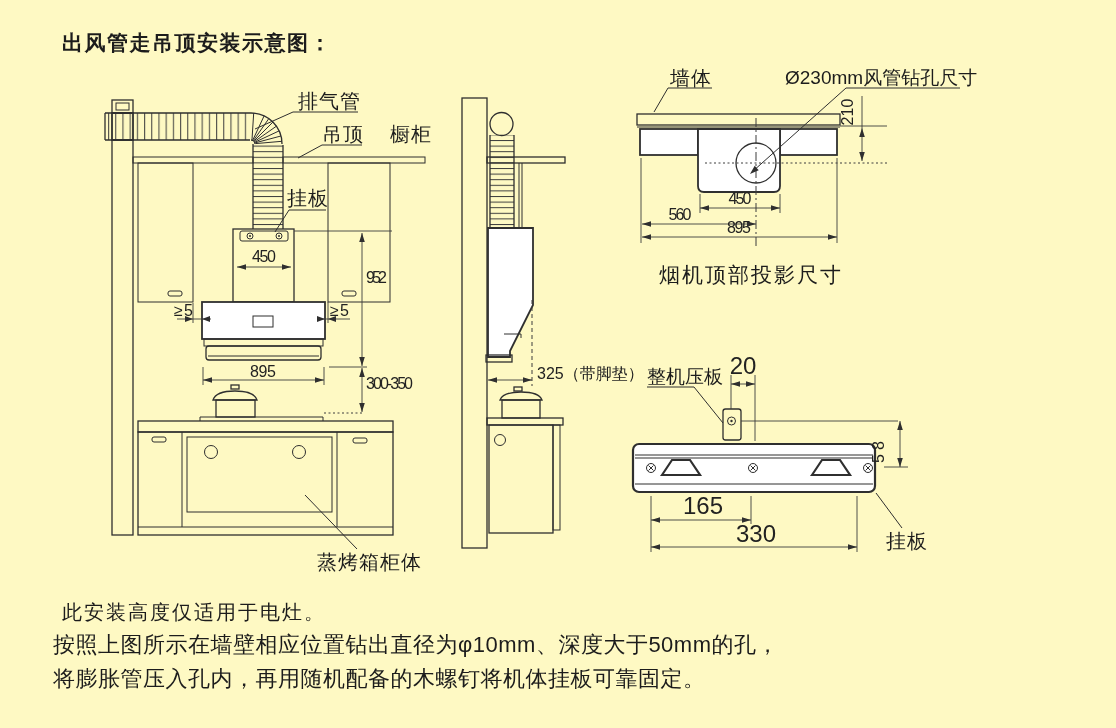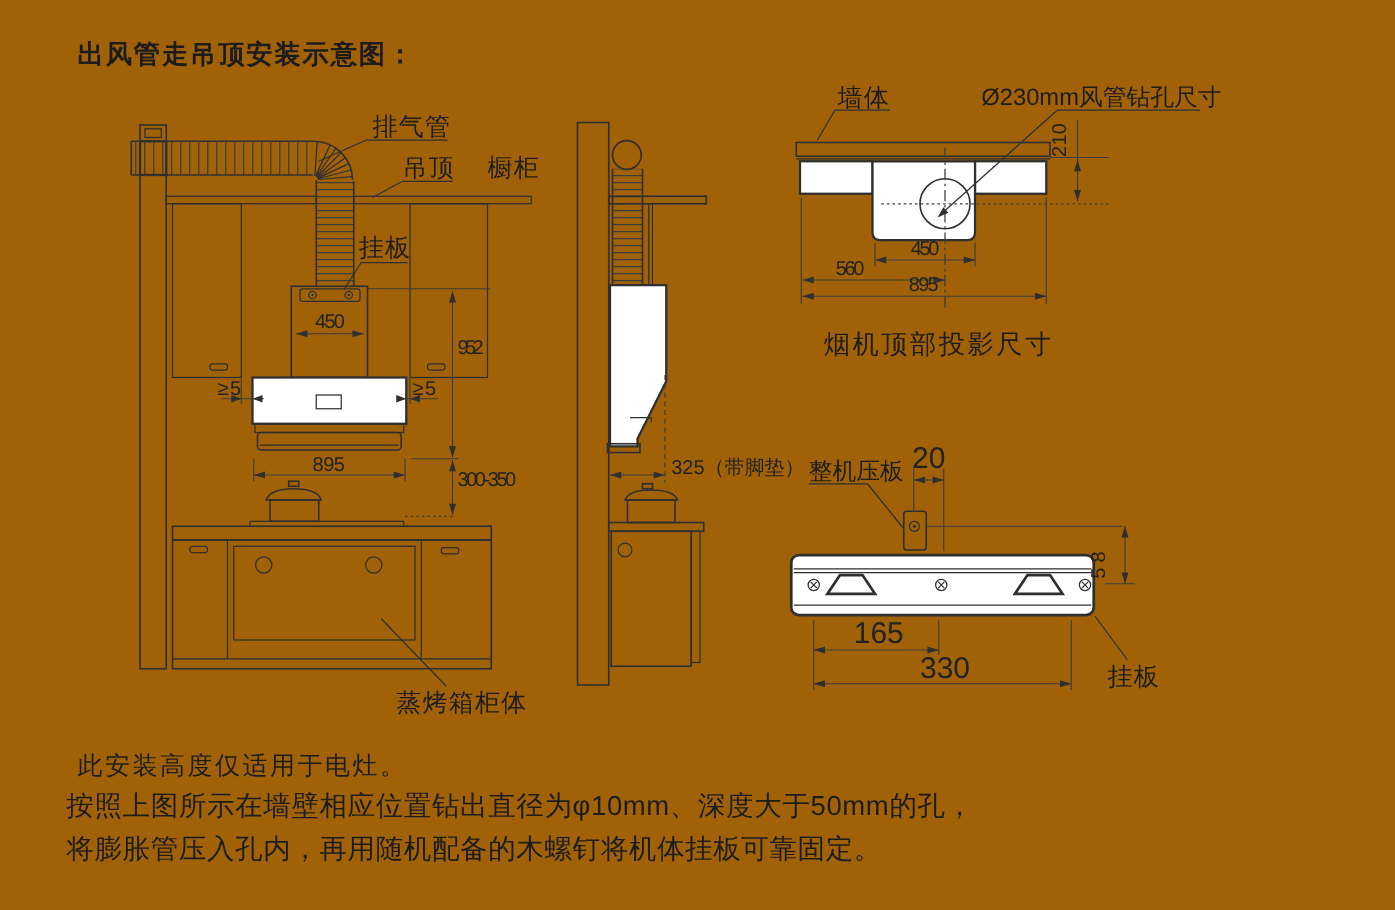--- a/index.html
+++ b/index.html
@@ -1,16 +1,16 @@
 <!DOCTYPE html>
 <html><head>
 <meta charset="utf-8">
 <style>
   html,body{margin:0;padding:0;background:#ffffff;}
-  .page{position:relative;width:1116px;height:728px;background:#a16207;overflow:hidden;}
+  .page{position:relative;width:1116px;height:728px;background:#fef9c3;overflow:hidden;}
   svg{display:block;}
   svg text{font-family:"Liberation Sans","DejaVu Sans",sans-serif;fill:#1c1c1c;}
   .lbl{font-size:20px;font-weight:500;letter-spacing:1px;}
   .lbl19{font-size:19px;font-weight:500;}
   .cap{font-size:21px;font-weight:500;letter-spacing:2px;}
   .ttl{font-size:21px;font-weight:700;letter-spacing:1.5px;}
   .note{font-size:20px;font-weight:500;letter-spacing:2px;}
   .note2{font-size:22px;font-weight:500;letter-spacing:0.5px;}
   .dim{font-size:16px;fill:#222;}
   .dimBig{font-size:24px;fill:#222;}

